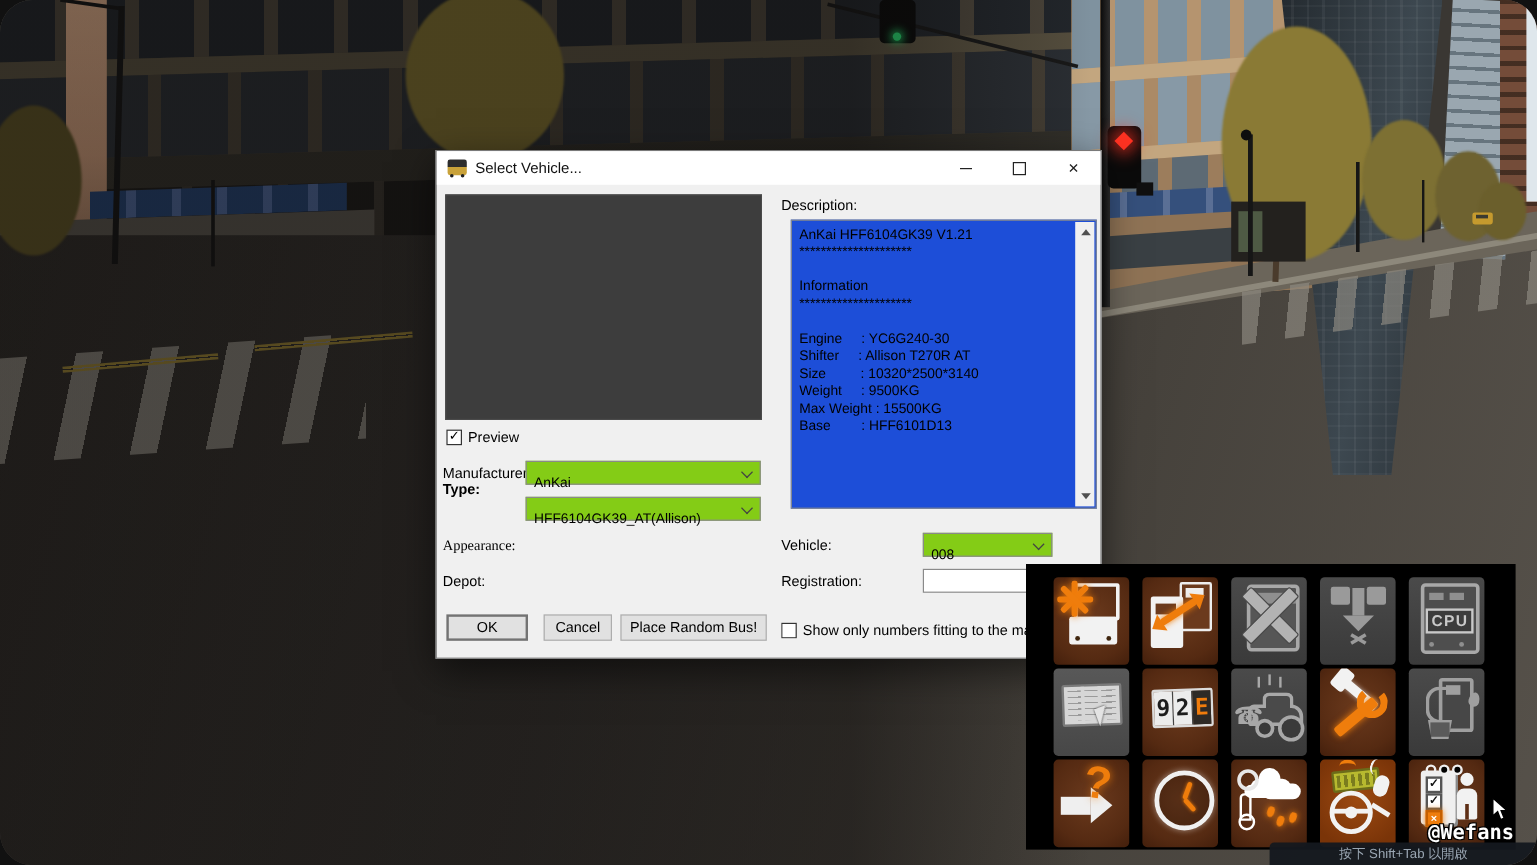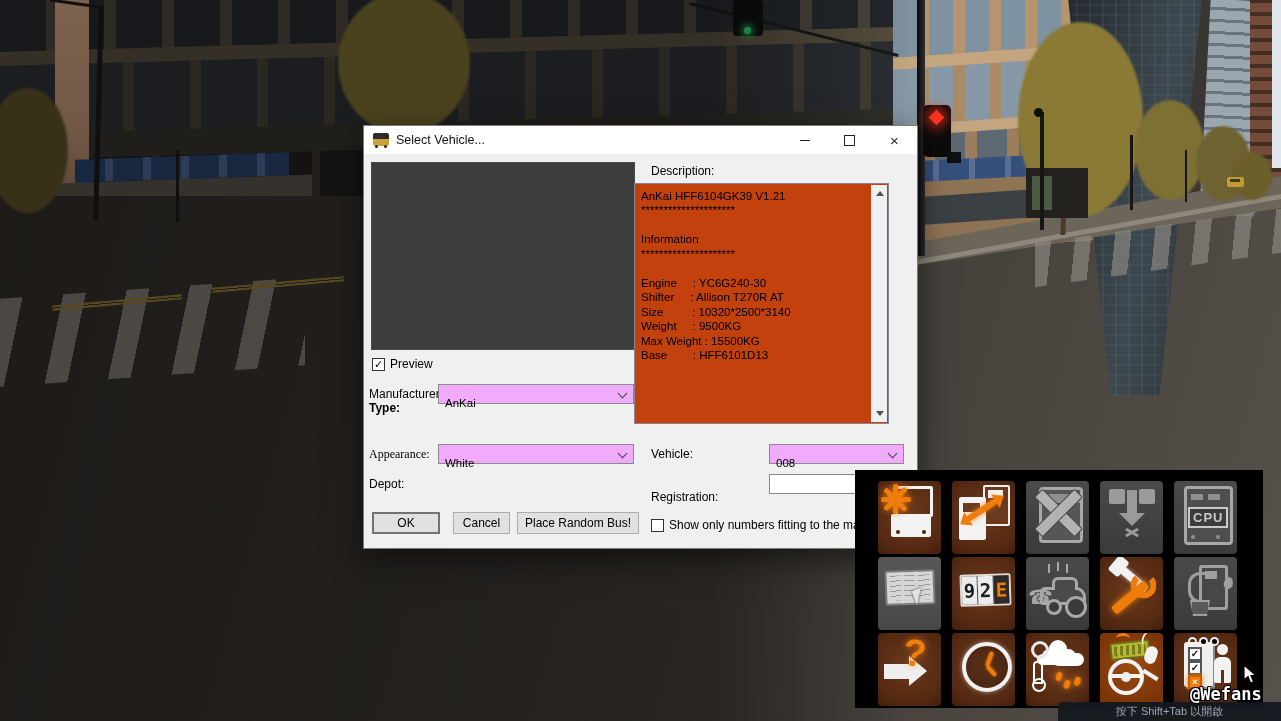--- a/index.html
+++ b/index.html
@@ -1,17 +1,17 @@
 <!DOCTYPE html>
 <html><head>
 <meta charset="utf-8">
 <style>
   html,body{margin:0;padding:0;background:#111;}
   .scene{position:relative;width:1281px;height:721px;overflow:hidden;
-         background:#3a3733;font-family:"Liberation Sans",sans-serif;}
+         background:#3a3733;font-family:"Liberation Sans",sans-serif;border-radius:27px;}
   .abs{position:absolute;}
 
   
   .bldg-left{left:0;top:0;width:908px;height:238px;background:#423c33;
     transform:skewY(-1.6deg);transform-origin:left top;}
   .bl-band1{left:0;top:0;width:100%;height:52px;
     background:repeating-linear-gradient(90deg,#22262b 0 46px,#4a443a 46px 58px);}
   .bl-cor{left:0;top:52px;width:100%;height:14px;background:#554e3e;}
   .bl-band2{left:0;top:66px;width:100%;height:68px;
     background:repeating-linear-gradient(90deg,#2a2e33 0 56px,#453f35 56px 67px);}
@@ -101,30 +101,30 @@
   .winbtn{width:45px;height:28px;display:flex;align-items:center;justify-content:center;color:#222;}
   .glyph-min{width:10px;height:1px;background:#222;}
   .glyph-max{width:9px;height:9px;border:1px solid #222;}
   .glyph-close{font-size:15px;line-height:1;}
   .preview-img{left:7px;top:36px;width:264px;height:188px;background:#3d3d3d;border:1px solid #4a4a4a;box-sizing:border-box;}
   .chk{width:13px;height:13px;background:#fff;border:1px solid #333;box-sizing:border-box;
     font-size:11px;line-height:11px;text-align:center;color:#000;}
   .chk.on:before{content:"✓";}
   .chkrow{display:flex;align-items:center;gap:5px;}
   .lbl{color:#000;}
-  .combo{background:#f0abfc;border:1px solid #8a8a8a;box-sizing:border-box;height:20px;
+  .combo{background:#84cc16;border:1px solid #8a8a8a;box-sizing:border-box;height:20px;
     display:flex;align-items:center;padding:18px 22px 0 6px;font-size:11.5px;position:absolute;}
   .chev{position:absolute;right:7px;top:5px;width:6px;height:6px;border-right:1.5px solid #444;
     border-bottom:1.5px solid #444;transform:rotate(45deg);}
   .txt{position:absolute;background:#fff;border:1px solid #8a8a8a;box-sizing:border-box;height:20px;
     font-size:11.5px;padding:0 4px;font-family:"Liberation Sans",sans-serif;}
   .btn{position:absolute;height:22px;background:#e1e1e1;border:1px solid #adadad;box-sizing:border-box;
     font-size:12px;display:flex;align-items:center;justify-content:center;}
   .btn.focus{border:2px solid #737373;}
-  .descbox{left:270px;top:57px;width:255px;height:241px;background:#c2410c;border:1px solid #828790;
+  .descbox{left:295px;top:57px;width:255px;height:241px;background:#1d4ed8;border:1px solid #828790;
     box-sizing:border-box;}
   .desctext{position:absolute;left:6px;top:5px;right:22px;bottom:4px;white-space:pre-wrap;
     font-size:11.5px;line-height:1.26;overflow:hidden;}
   .vscroll{position:absolute;right:1px;top:1px;width:16px;bottom:1px;background:#f0f0f0;}
   .sarr{position:absolute;left:5px;width:0;height:0;border-left:4px solid transparent;border-right:4px solid transparent;}
   .sarr.up{top:6px;border-bottom:5px solid #505050;}
   .sarr.dn{bottom:6px;border-top:5px solid #505050;}
 
   
   .panel{left:855px;top:470px;width:408px;height:238px;background:#000;}
@@ -357,26 +357,26 @@
       <span class="lbl">Preview</span>
     </div>
 
     <div class="abs lbl" style="left:5px;top:261px;">Manufacturer:</div>
     <div class="combo" style="left:74px;top:258px;width:196px;">
       <span>AnKai</span>
       <span class="chev"></span>
     </div>
 
     <div class="abs lbl" style="left:5px;top:275px;font-weight:bold;">Type:</div>
+    <div class="combo" style="left:74px;top:288px;width:196px;">
+      <span>HFF6104GK39_AT(Allison)</span>
+      <span class="chev"></span>
+    </div>
 
     <div class="abs lbl" style="left:5px;top:321px;font-family:Liberation Serif, serif;">Appearance:</div>
-    <div class="combo" style="left:74px;top:318px;width:196px;">
-      <span>White</span>
-      <span class="chev"></span>
-    </div>
 
     <div class="abs lbl" style="left:5px;top:351px;">Depot:</div>
 
     <div class="btn focus" style="left:8px;top:386px;width:68px;">OK</div>
     <div class="btn" style="left:89px;top:386px;width:57px;">Cancel</div>
     <div class="btn" style="left:153px;top:386px;width:122px;">Place Random Bus!</div>
 
     <div class="abs lbl" style="left:287px;top:38px;">Description:</div>
     <div class="abs descbox">
       <div class="desctext">AnKai HFF6104GK39 V1.21
@@ -391,26 +391,26 @@
 Weight     : 9500KG
 Max Weight : 15500KG
 Base        : HFF6101D13</div>
       <div class="vscroll">
         <div class="sarr up"></div>
         <div class="sarr dn"></div>
       </div>
     </div>
 
     <div class="abs lbl" style="left:287px;top:321px;">Vehicle:</div>
-    <div class="combo" style="left:405px;top:318px;width:135px;">
+    <div class="combo" style="left:405px;top:318px;width:108px;">
       <span>008</span>
       <span class="chev"></span>
     </div>
 
-    <div class="abs lbl" style="left:287px;top:364px;">Registration:</div>
+    <div class="abs lbl" style="left:287px;top:351px;">Registration:</div>
     <input class="txt" style="left: 405px; top: 348px; width: 135px;" value="">
 
     <div class="abs chkrow" style="left:287px;top:392px;width:262px;overflow:hidden;white-space:nowrap;">
       <span class="chk"></span>
       <span class="lbl">Show only numbers fitting to the map's dep</span>
     </div>
   </div>
 
   <div class="abs panel">
     <div class="grid">

